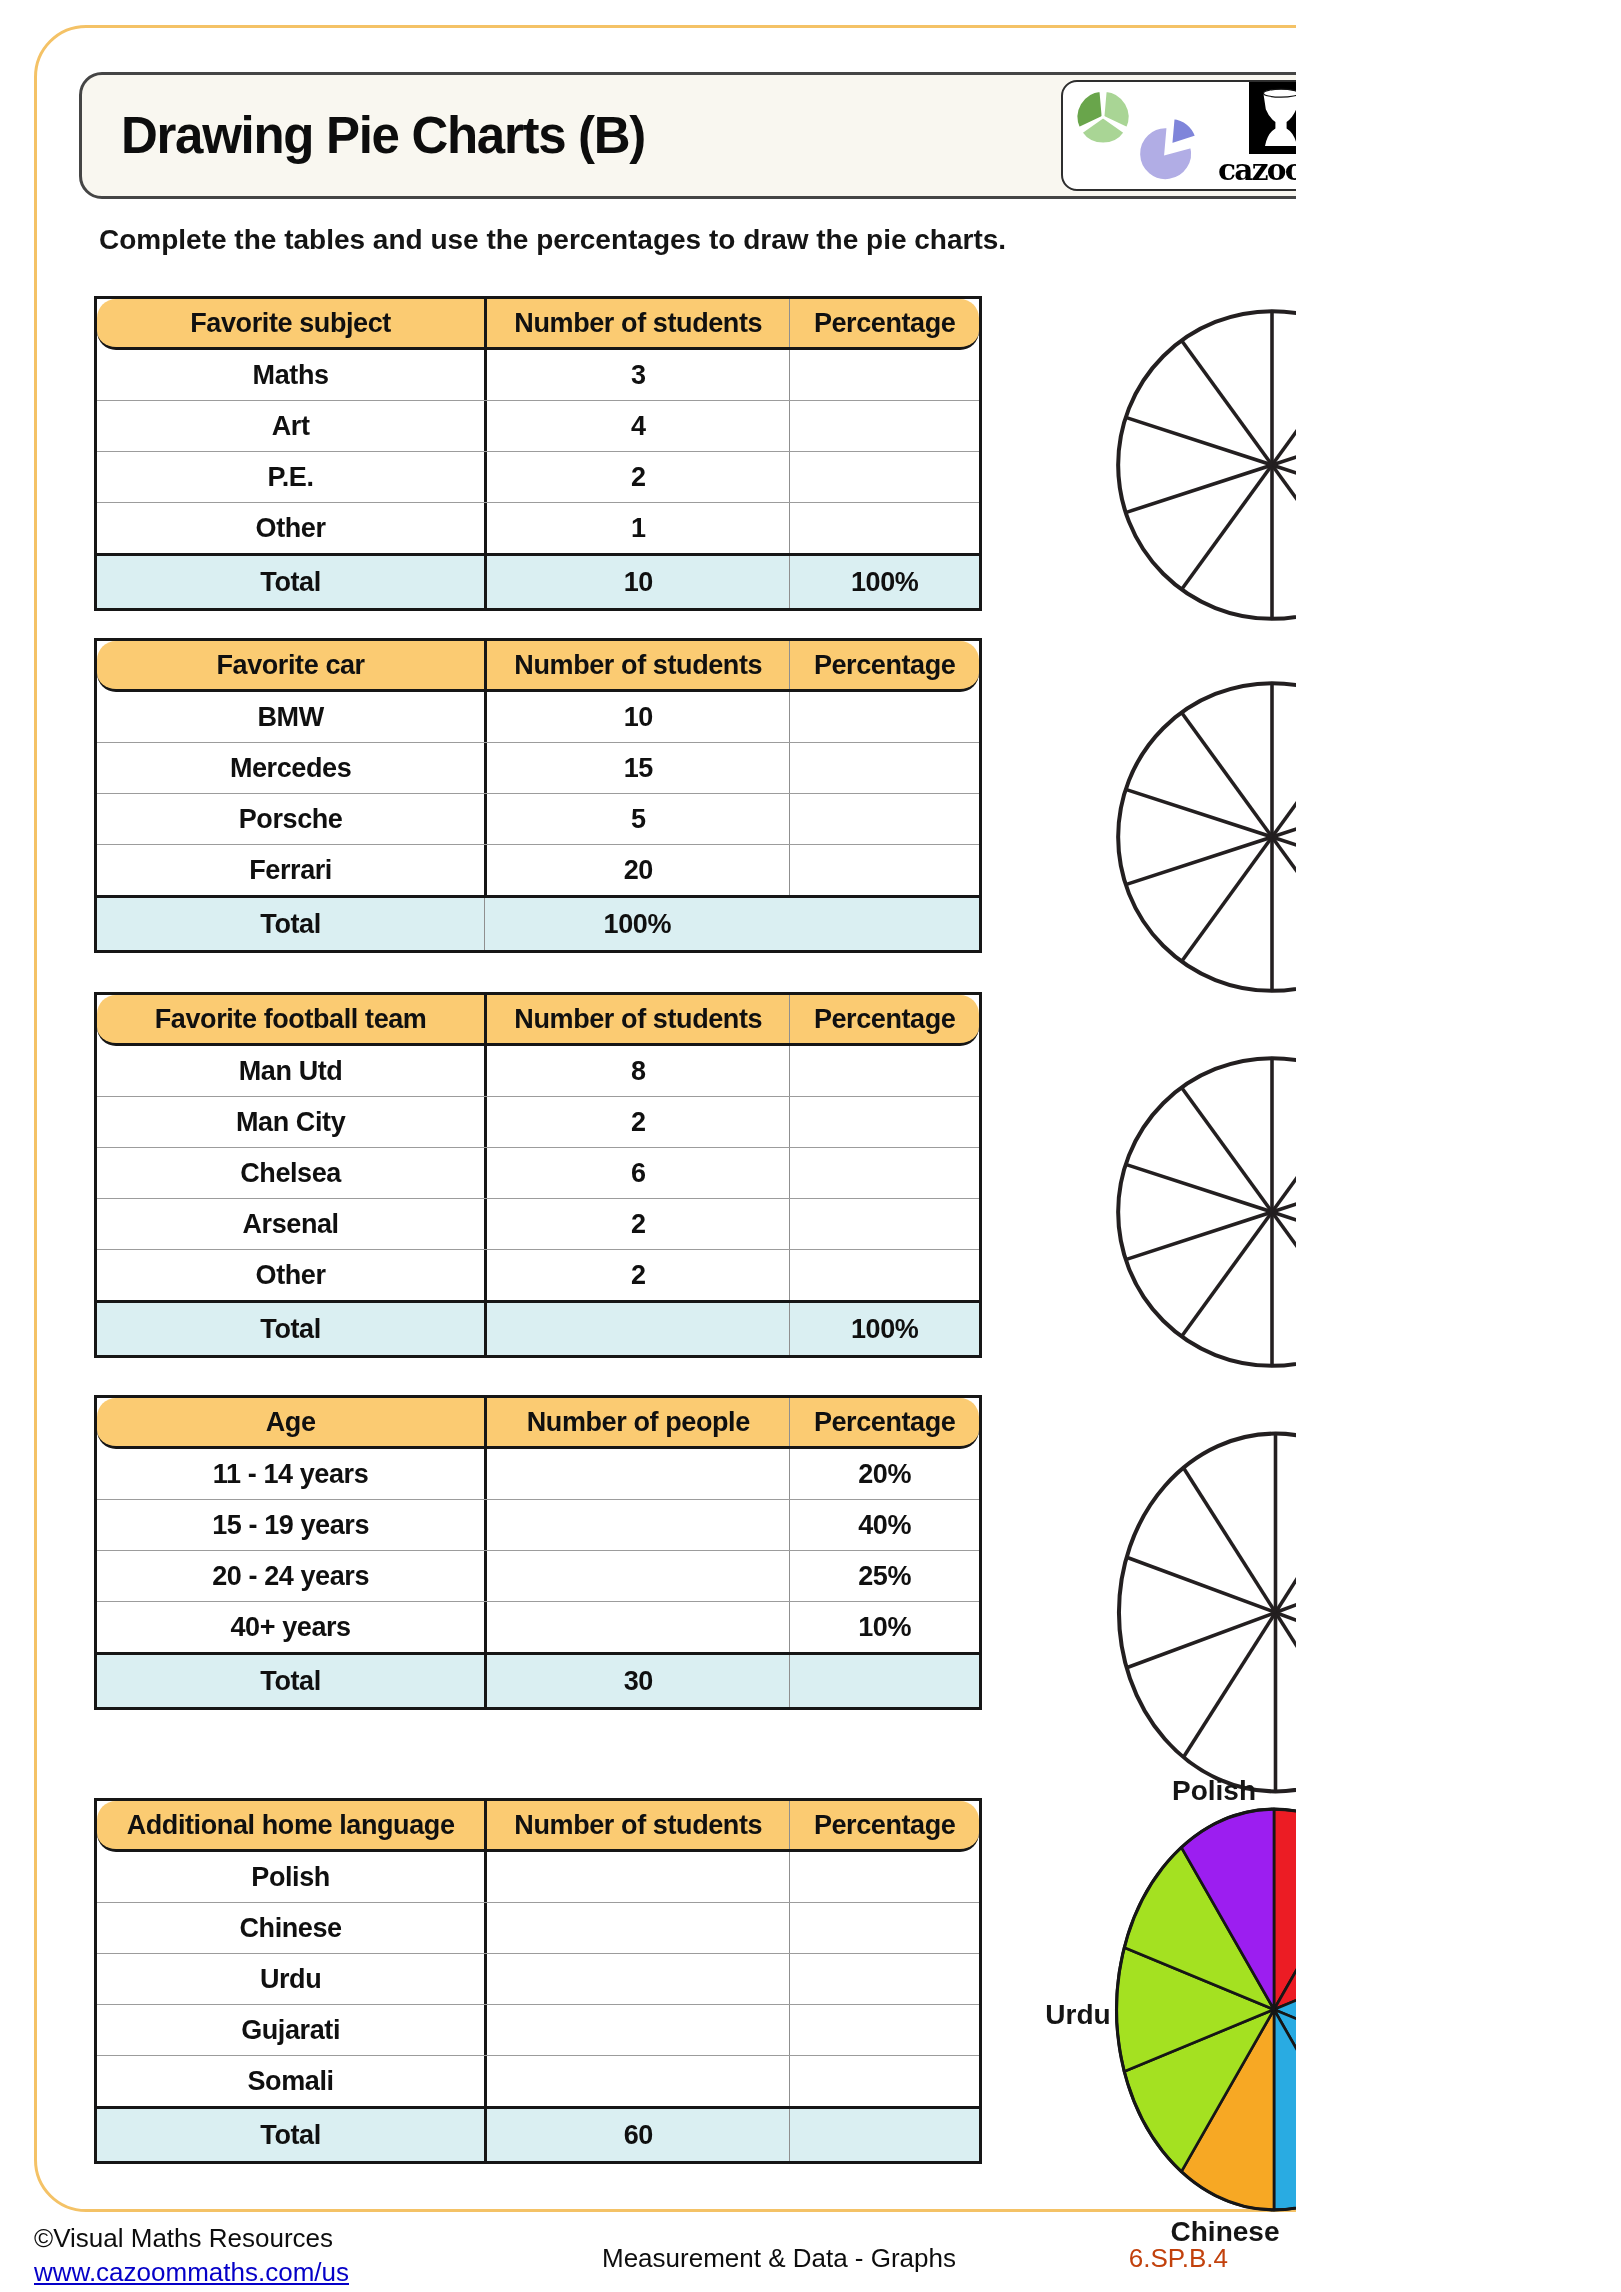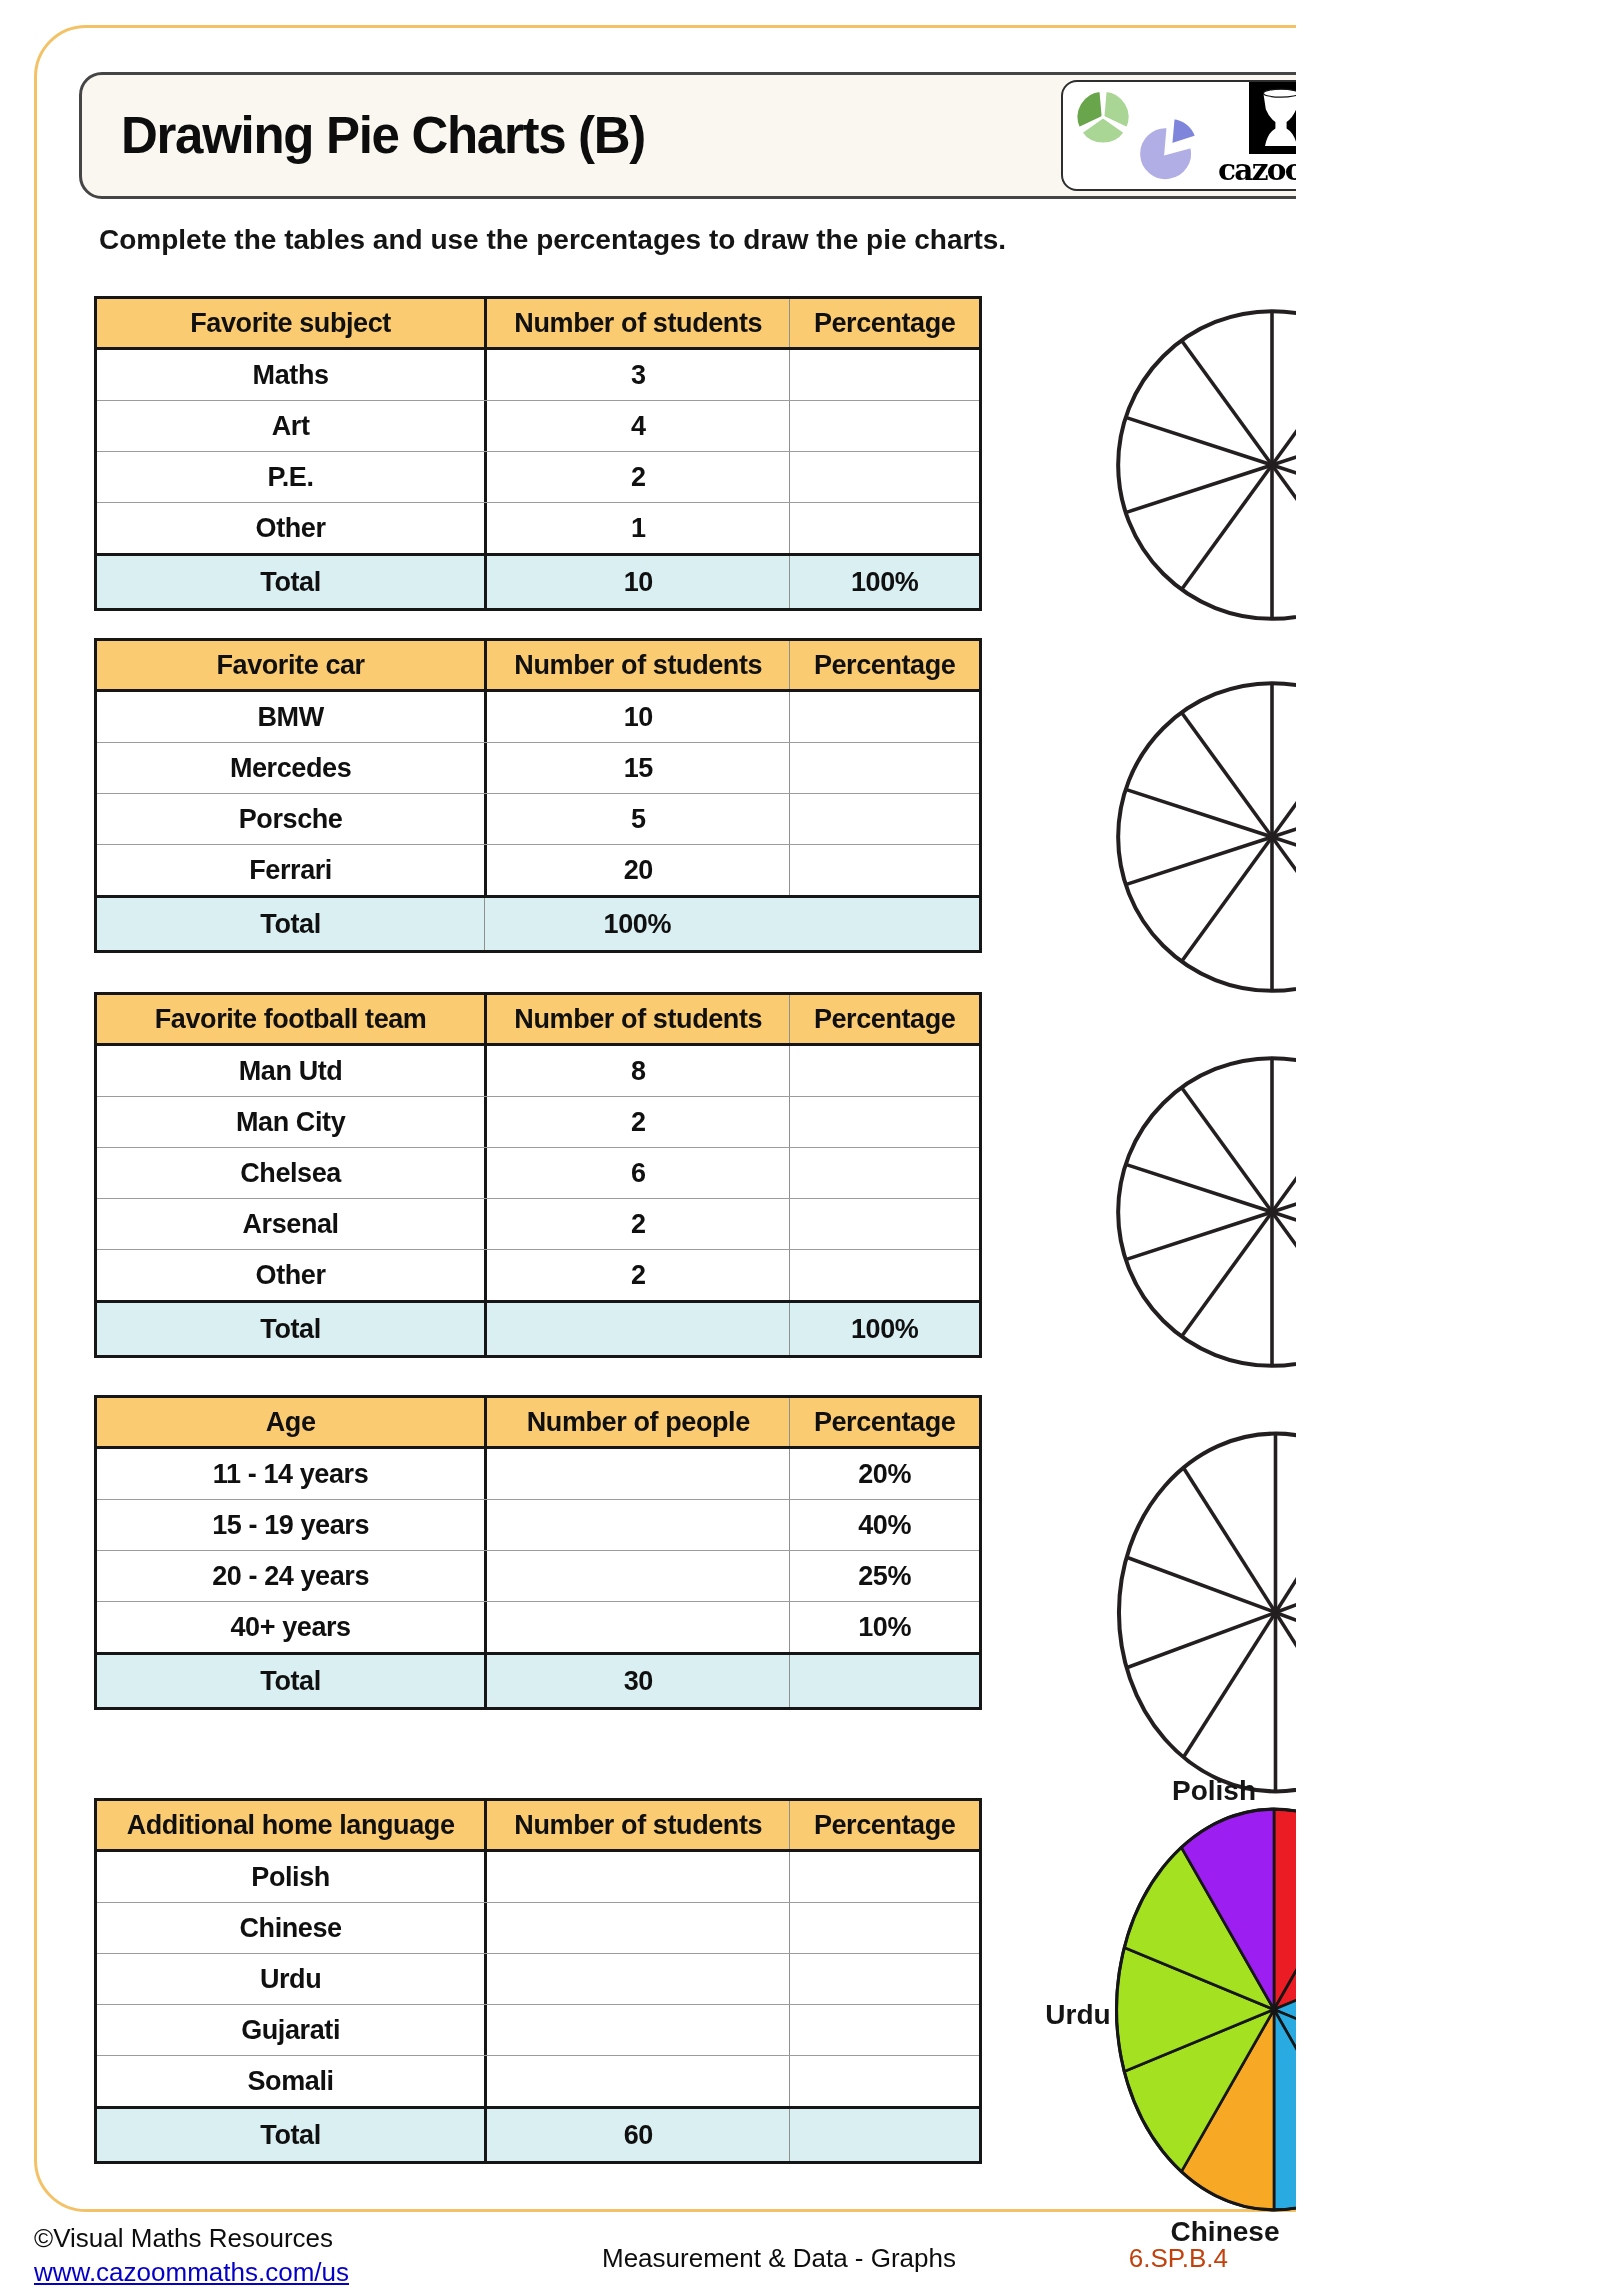--- a/index.html
+++ b/index.html
@@ -24,21 +24,21 @@
   .instruction{position:absolute;left:99px;top:224px;font-size:28px;font-weight:700;color:#151515;text-align:right;}
   
   .wtable{position:absolute;left:94px;width:888px;border:3.6px solid #161616;
         box-sizing:border-box;background:#fff;}
   .t0{top:296px}.t1{top:638px}.t2{top:992px}.t3{top:1395px}.t4{top:1798px}
   .trow{display:grid;grid-template-columns:43.9% 34.6% 21.5%;}
   .tcell{display:flex;align-items:center;justify-content:center;font-weight:700;
         font-size:27px;color:#101010;box-sizing:border-box;letter-spacing:-0.4px;}
   .tcell.c2{border-left:3.6px solid #161616;}
   .tcell.c3{border-left:1.8px solid #8f8f8f;}
-  .thead-row{height:48px;background:#FBCB72;border-bottom:3.6px solid #161616;}
+  .thead-row{height:48px;background:#FBCB72;border-bottom:3.6px solid #161616;border-radius:19px;}
   .tdata-row{height:50px;border-bottom:1.8px solid #9c9c9c;background:#fff;}
   .tdata-row:nth-last-child(2){border-bottom:none;}
   .ttotal-row{height:52px;background:#DAEFF2;border-top:3.6px solid #161616;}
   
   .pietpl{position:absolute;}
   #tpl1{left:1111px;top:304px;}
   #tpl2{left:1111px;top:676px;}
   #tpl3{left:1111px;top:1051px;}
   #tpl4{left:1110px;top:1426px;}
   #answer-pie{position:absolute;left:1104px;top:1799px;}

